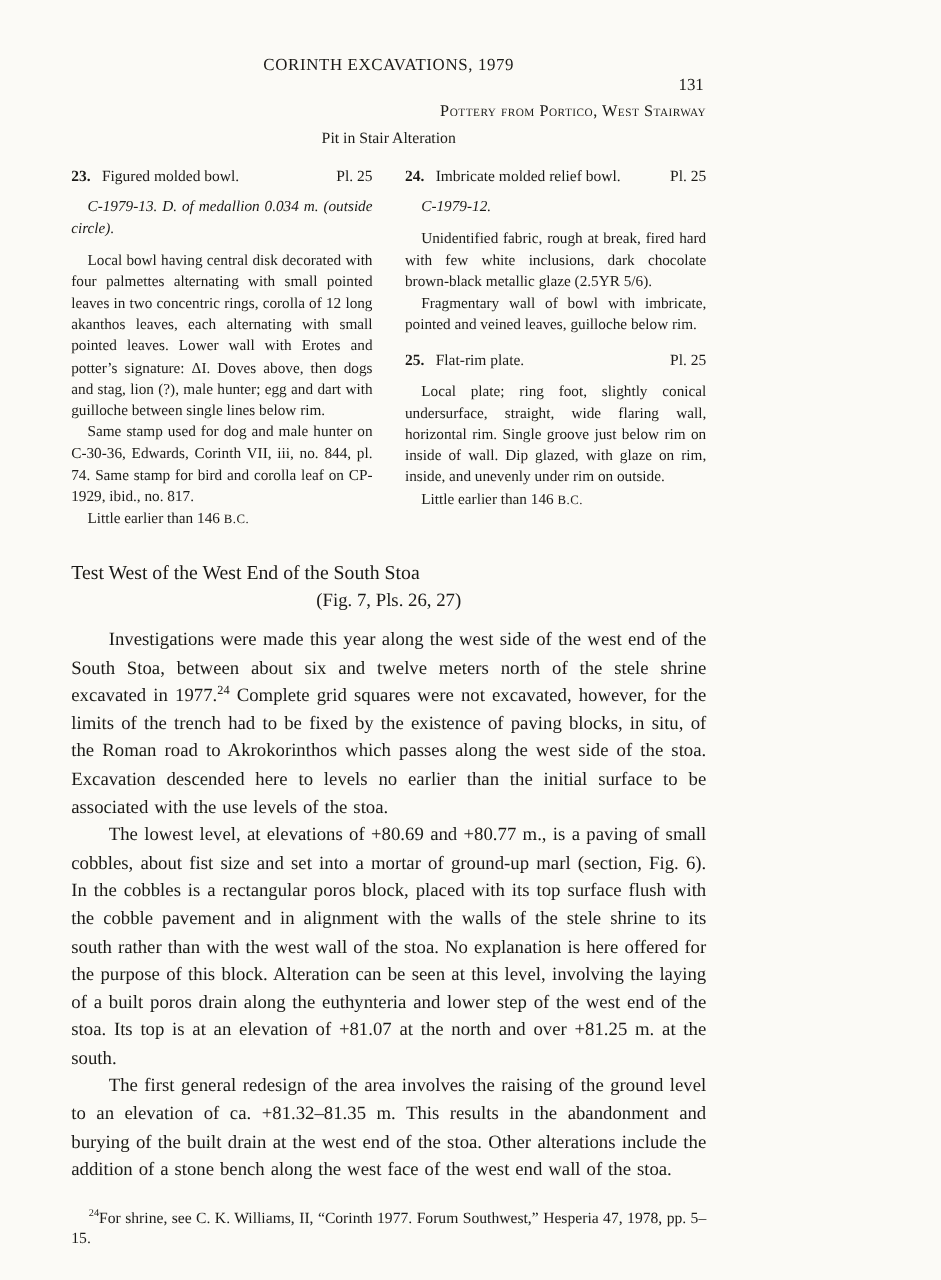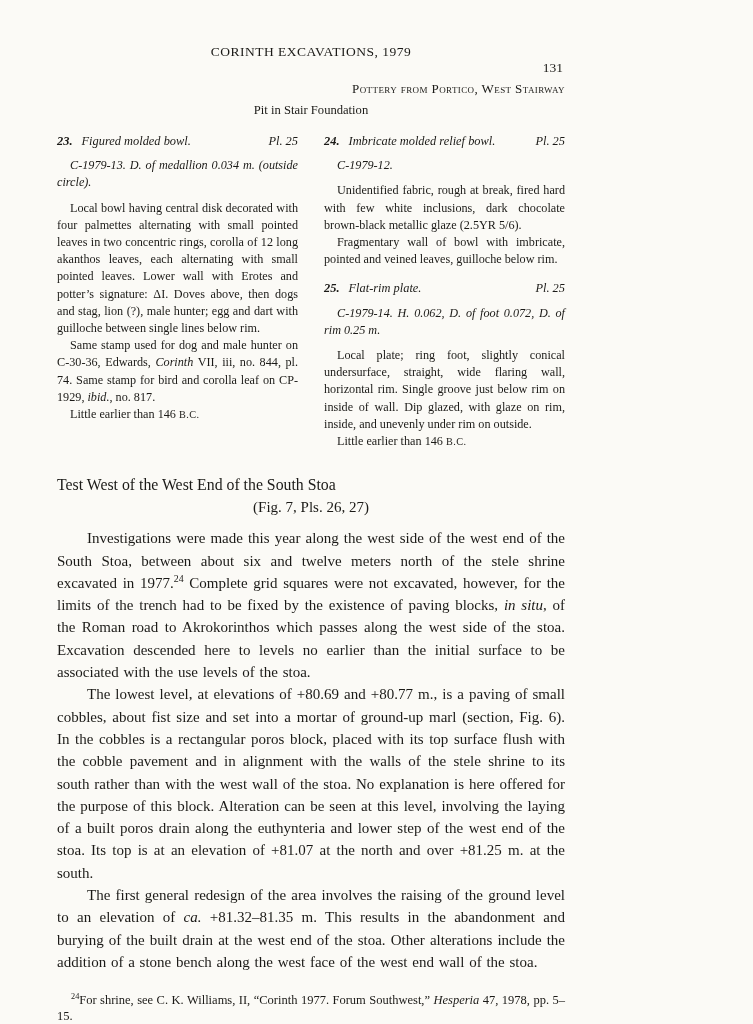--- a/index.html
+++ b/index.html
@@ -30,21 +30,21 @@
   .catalog-subtitle { margin-top:6px; text-align:center; font-size:12.6px; }
 
   .catalog-columns {
     display:flex; gap:26px; margin-top:15px;
     font-size:12.2px; line-height:17.2px; text-align:justify;
   }
   .col { flex:1; min-width:0; }
 
   .entry-head {
     display:flex; justify-content:space-between; align-items:baseline;
-    font-size:12.4px; margin-bottom:7px; text-align:left;font-style:italic;
+    font-size:12.4px; margin-bottom:7px; text-align:left;
   }
   .entry + .entry { margin-top:12px; }
   .entry-num { font-weight:bold; margin-right:9px; }
   .entry-plate { white-space:nowrap; padding-left:8px; }
 
   .cat-p { text-indent:13px; }
   .id-line { margin-bottom:8px;font-style:italic; }
 
   
   .section-title { margin-top:26px; font-size:15.8px; font-weight:normal; }
@@ -56,36 +56,36 @@
   }
   .body-p.first { margin-top:11px; }
 
   
   .footnote {
     margin-top:19px; font-size:12.5px; line-height:16px;
     text-indent:14px; text-align:justify;
   }
 
   
-  .run-i  { font-style:italic; }
+  .run-i  { }
   .run-sc { font-size:0.84em; letter-spacing:0.4px; }
   .run-sup{ vertical-align:super; font-size:0.66em; line-height:0; }
 </style>
 </head>
 <body>
 
 <div class="page">
 
   <header class="running-head-row">
     <div class="running-head">CORINTH EXCAVATIONS, 1979</div>
     <div class="page-number">131</div>
   </header>
 
   <div class="catalog-title">Pottery from Portico, West Stairway</div>
-  <div class="catalog-subtitle">Pit in Stair Foundation</div>
+  <div class="catalog-subtitle">Pit in Stair Alteration</div>
 
   <div class="catalog-columns">
 
     <div class="col">
       <div class="entry">
         <div class="entry-head">
           <span><span class="entry-num">23.</span><span>Figured molded bowl.</span></span>
           <span class="entry-plate">Pl. 25</span>
         </div>
         <p class="cat-p id-line">C-1979-13. D. of medallion 0.034 m. (outside circle).</p>
@@ -104,21 +104,20 @@
         <p class="cat-p id-line">C-1979-12.</p>
         <p class="cat-p">Unidentified fabric, rough at break, fired hard with few white inclusions, dark chocolate brown-black metallic glaze (2.5YR 5/6).</p>
         <p class="cat-p">Fragmentary wall of bowl with imbricate, pointed and veined leaves, guilloche below rim.</p>
       </div>
 
       <div class="entry">
         <div class="entry-head">
           <span><span class="entry-num">25.</span><span>Flat-rim plate.</span></span>
           <span class="entry-plate">Pl. 25</span>
         </div>
-        <p class="cat-p id-line">C-1979-14. H. 0.062, D. of foot 0.072, D. of rim 0.25 m.</p>
         <p class="cat-p">Local plate; ring foot, slightly conical undersurface, straight, wide flaring wall, horizontal rim. Single groove just below rim on inside of wall. Dip glazed, with glaze on rim, inside, and unevenly under rim on outside.</p>
         <p class="cat-p"><span>Little earlier than 146 </span><span class="run-sc">B.C.</span></p>
       </div>
     </div>
 
   </div>
 
   <h2 class="section-title">Test West of the West End of the South Stoa</h2>
   <div class="section-subtitle">(Fig. 7, Pls. 26, 27)</div>
 

